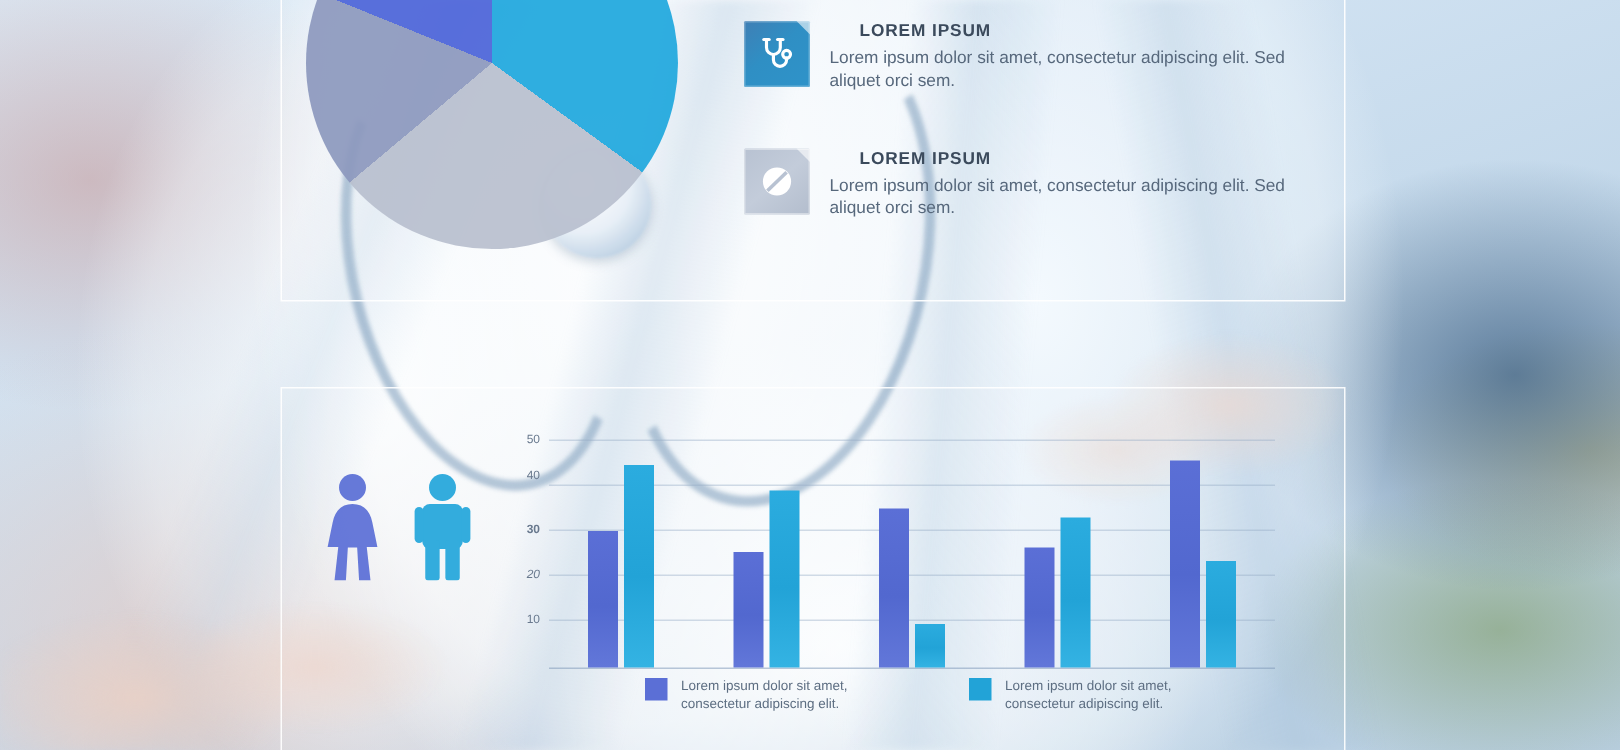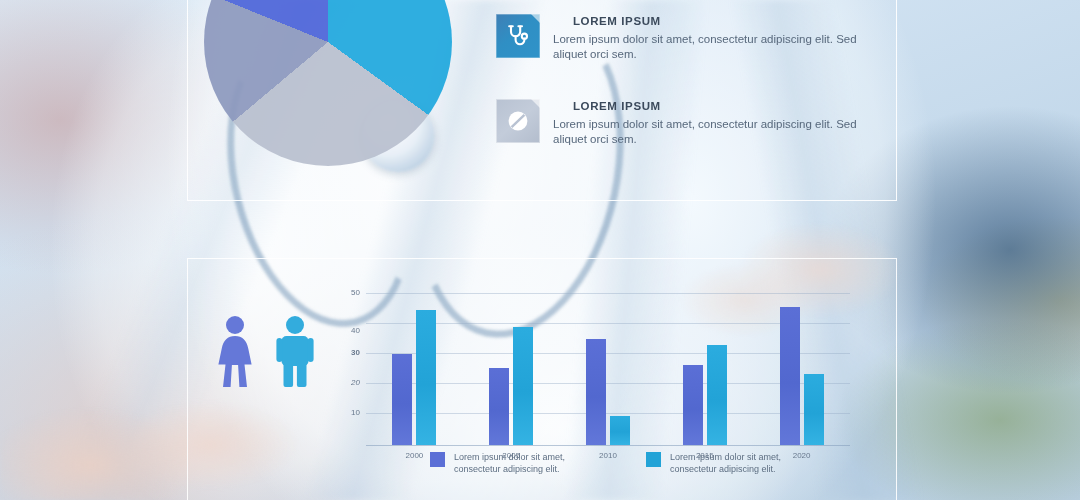--- a/index.html
+++ b/index.html
@@ -233,21 +233,21 @@
         <rect x="33.6" y="23" width="6" height="24" rx="3"></rect>
       </g>
     </svg>
   </div>
 
   <div id="chart">
 
     <div class="grid-line" style="top:12px;"></div>
     <div class="y-tick" style="top:12px;">50</div>
     <div class="grid-line" style="top:42px;"></div>
-    <div class="y-tick" style="top:50px;">40</div>
+    <div class="y-tick" style="top:36px;">40</div>
     <div class="grid-line" style="top:72px;"></div>
     <div class="y-tick" style="top:72px;font-weight:bold;">30</div>
     <div class="grid-line" style="top:102px;"></div>
     <div class="y-tick" style="top:102px;font-style:italic;">20</div>
     <div class="grid-line" style="top:132px;"></div>
     <div class="y-tick" style="top:132px;">10</div>
     <div id="axis-x"></div>
 
     <div id="bars">
       <div class="group">
@@ -265,27 +265,20 @@
       <div class="group">
         <div class="bar a" style="height: 79.5273px;"></div>
         <div class="bar b" style="height: 100.145px;"></div>
       </div>
       <div class="group">
         <div class="bar a" style="height: 138.436px;"></div>
         <div class="bar b" style="height: 70.6909px;"></div>
       </div>
     </div>
 
-    <div id="x-labels">
-      <div class="x-label">2000</div>
-      <div class="x-label">2005</div>
-      <div class="x-label">2010</div>
-      <div class="x-label">2015</div>
-      <div class="x-label">2020</div>
-    </div>
   </div>
 
   <div id="legend">
     <div class="legend-item">
       <div class="legend-swatch a"></div>
       <div class="legend-text">Lorem ipsum dolor sit amet, consectetur adipiscing elit.</div>
     </div>
     <div class="legend-item">
       <div class="legend-swatch b"></div>
       <div class="legend-text">Lorem ipsum dolor sit amet, consectetur adipiscing elit.</div>

